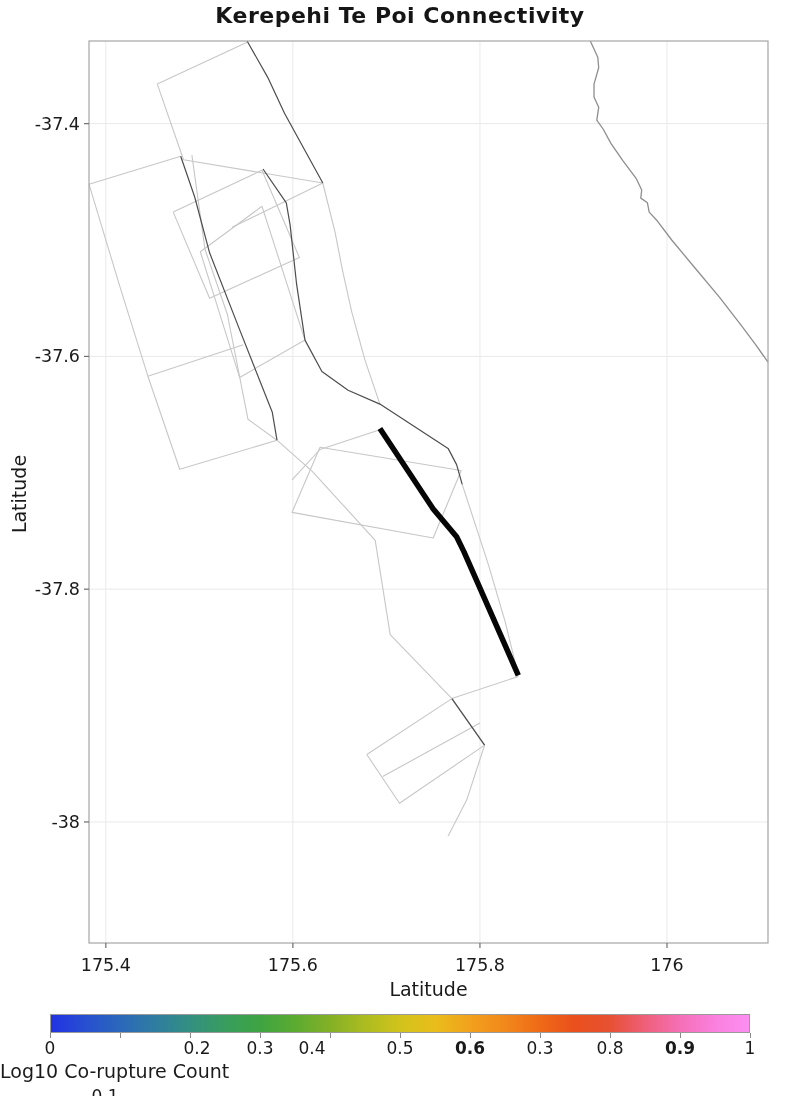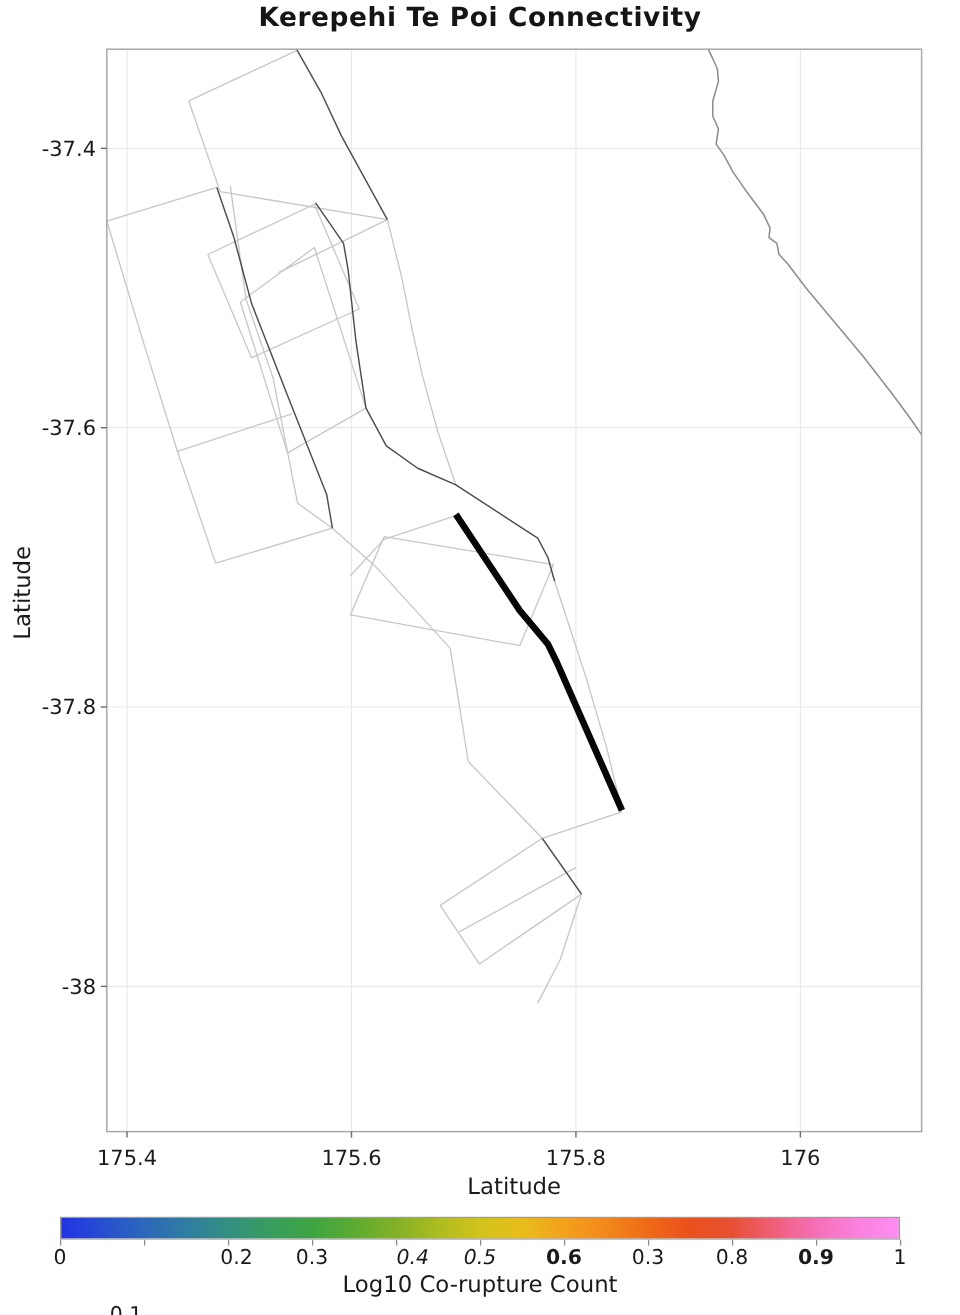--- a/index.html
+++ b/index.html
@@ -11,21 +11,21 @@
   .xlab{position:absolute;left:89px;top:978px;width:679px;text-align:center;
     font-size:19px;color:#1a1a1a;}
   .ylab{position:absolute;left:-81px;top:483px;width:200px;text-align:center;
     font-size:19px;color:#1a1a1a;transform:rotate(-90deg);}
   #colorbar{position:absolute;left:50px;top:1014px;width:700px;height:19px;
     border:1px solid #9a9a9a;box-sizing:border-box;}
   #cbar-ticks{position:absolute;left:0;top:0;width:800px;height:1096px;pointer-events:none;}
   .cbtick{position:absolute;width:1px;height:5px;background:#8a8a8a;top:1033px;}
   .cblabel{position:absolute;top:1038px;width:60px;margin-left:-30px;text-align:center;
     font-size:17px;color:#1a1a1a;}
-  #cbar-label{position:absolute;left:0;top:1060px;width:800px;text-align:center;
+  #cbar-label{position:absolute;left:0;top:1060px;width:800px;
     font-size:19px;color:#1a1a1a;}
   text{font-family:"DejaVu Sans","Liberation Sans",sans-serif;}
 </style>
 </head>
 <body>
 
 <div id="figure">
   <div id="figure-title">Kerepehi Te Poi Connectivity</div>
 
   <svg id="map-svg" width="800" height="1096">
@@ -87,23 +87,23 @@
   <div id="cbar-ticks">
       <div class="cbtick" style="left: 50px;"></div>
       <div class="cblabel" style="left: 50px;">0</div>
       <div class="cbtick" style="left: 120px;"></div>
       <div class="cblabel" style="left: 105px; margin-top: 48px;">0.1</div>
       <div class="cbtick" style="left: 190px;"></div>
       <div class="cblabel" style="left: 197px;">0.2</div>
       <div class="cbtick" style="left: 260px;"></div>
       <div class="cblabel" style="left: 260px;">0.3</div>
       <div class="cbtick" style="left: 330px;"></div>
-      <div class="cblabel" style="left: 344px; font-style: italic;">0.4</div>
+      <div class="cblabel" style="left: 312px;">0.4</div>
       <div class="cbtick" style="left: 400px;"></div>
-      <div class="cblabel" style="left: 400px; font-style: italic;">0.5</div>
+      <div class="cblabel" style="left: 400px;">0.5</div>
       <div class="cbtick" style="left: 470px;"></div>
       <div class="cblabel" style="left: 470px; font-weight: bold;">0.6</div>
       <div class="cbtick" style="left: 540px;"></div>
       <div class="cblabel" style="left: 540px;">0.3</div>
       <div class="cbtick" style="left: 610px;"></div>
       <div class="cblabel" style="left: 610px;">0.8</div>
       <div class="cbtick" style="left: 680px;"></div>
       <div class="cblabel" style="left: 680px; font-weight: bold;">0.9</div>
       <div class="cbtick" style="left: 750px;"></div>
       <div class="cblabel" style="left: 750px;">1</div>

